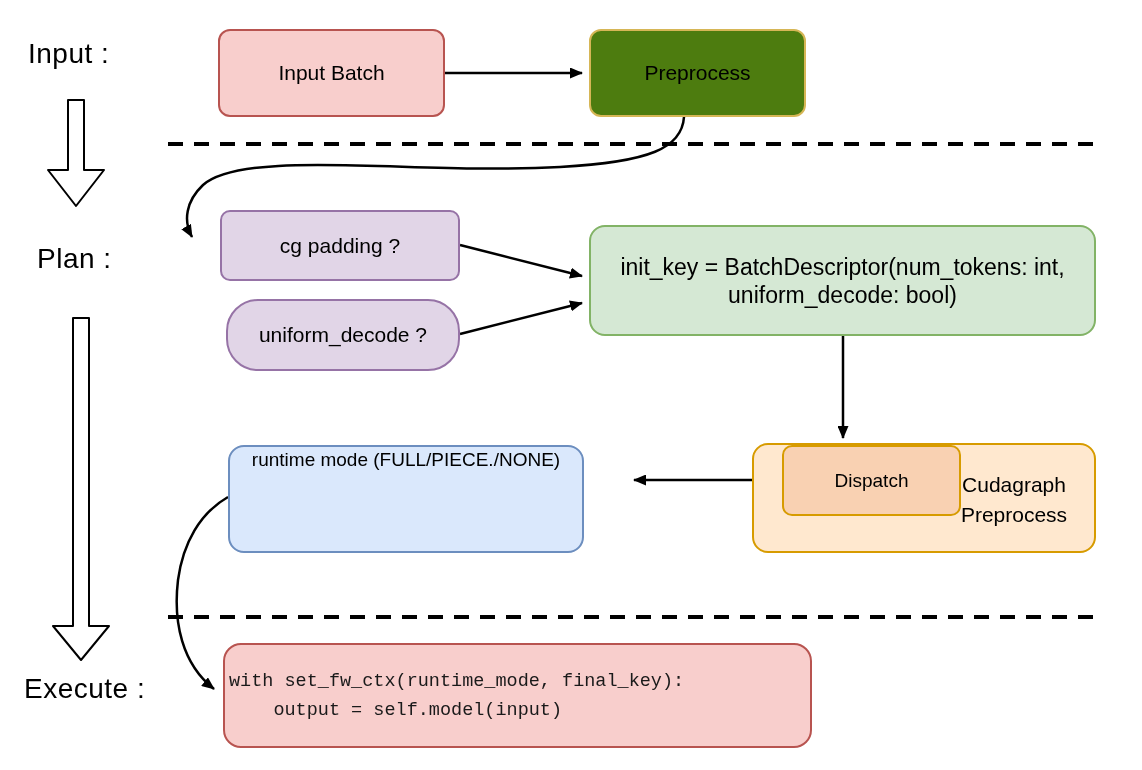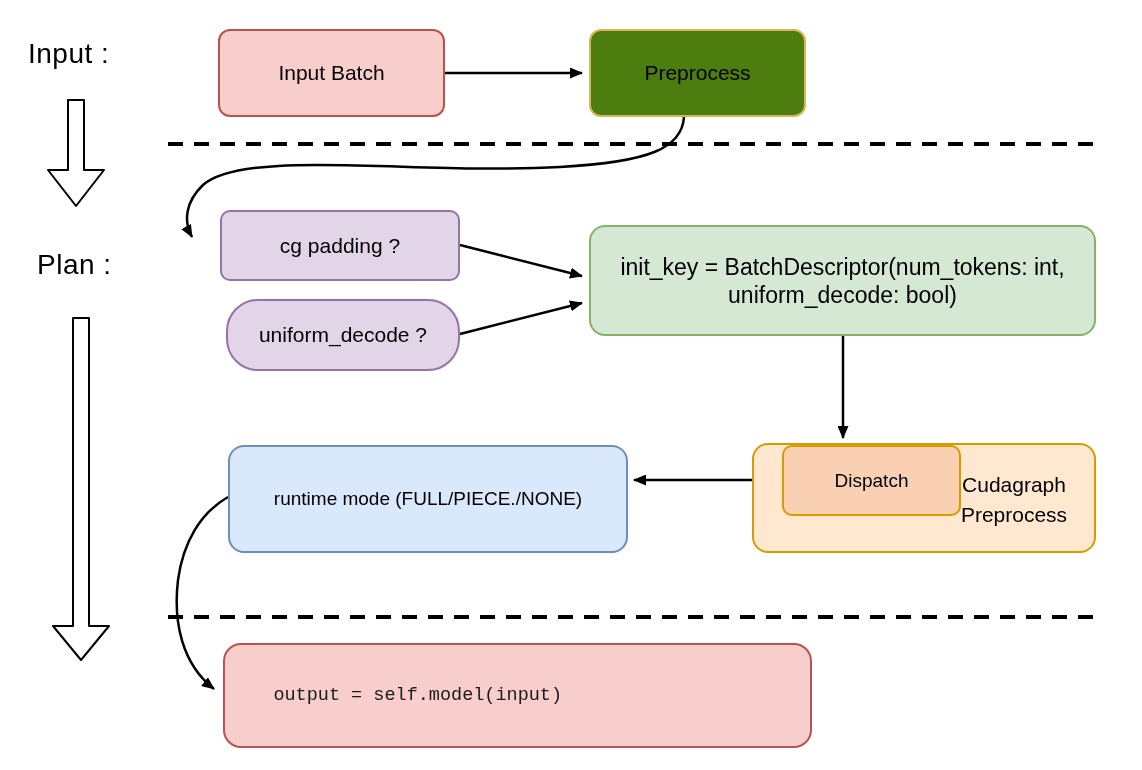--- a/index.html
+++ b/index.html
@@ -17,31 +17,31 @@
     text-align:center;font-size:21px;line-height:28px;
   }
   .node span{display:block;}
   .node.small-text{font-size:19px;line-height:26px;}
   .node.big-radius{border-radius:16px;}
   #n-input-batch   {left:218px;top:29px;width:227px;height:88px;}
   #n-preprocess    {left:589px;top:29px;width:217px;height:88px;}
   #n-cg-padding    {left:220px;top:210px;width:240px;height:71px;border-radius:10px;}
   #n-uniform-decode{left:226px;top:299px;width:234px;height:72px;border-radius:10px;}
   #n-init-key      {left:589px;top:225px;width:507px;height:111px;font-size:23px;}
-  #n-runtime-mode  {left:228px;top:445px;width:400px;height:108px;}
+  #n-runtime-mode  {left:228px;top:445px;width:356px;height:108px;justify-content:space-between;}
   #n-cudagraph     {left:752px;top:443px;width:344px;height:110px;justify-content:center;}
   #n-cudagraph .cud-label{position:absolute;left:185px;top:0;width:150px;height:110px;
     display:flex;flex-direction:column;align-items:center;justify-content:center;font-size:21px;line-height:30px;}
   #n-dispatch      {left:782px;top:445px;width:179px;height:71px;border-radius:10px;font-size:19px;}
   #n-execute-code  {left:223px;top:643px;width:589px;height:105px;border-radius:18px;
     align-items:flex-start;justify-content:center;text-align:left;
     font-family:"Liberation Mono","DejaVu Sans Mono",monospace;font-size:18.5px;line-height:29px;color:#1a1a1a;}
   #n-execute-code span{white-space:pre;padding-left:4px;}
   #lbl-input  {left:28px;top:38px;}
-  #lbl-plan   {left:37px;top:249px;}
+  #lbl-plan   {left:37px;top:243px;}
   #lbl-execute{left:24px;top:673px;}
 </style>
 </head>
 <body>
 
 <div class="canvas">
 
   <svg class="overlay" viewBox="0 0 1142 770" xmlns="http://www.w3.org/2000/svg">
     <defs>
       <marker id="arrowhead" markerWidth="13" markerHeight="11" refX="12" refY="5.5" orient="auto" markerUnits="userSpaceOnUse">
@@ -59,20 +59,21 @@
     <path d="M684,117 C682,148 650,162 560,167 C420,175 245,148 203,185 C186,201 183,221 192,237" stroke="#000" stroke-width="2.5" fill="none" marker-end="url(#arrowhead)"></path>
     <path d="M460,245 L582,276" stroke="#000" stroke-width="2.5" fill="none" marker-end="url(#arrowhead)"></path>
     <path d="M460,334 L582,303" stroke="#000" stroke-width="2.5" fill="none" marker-end="url(#arrowhead)"></path>
     <path d="M843,336 L843,438" stroke="#000" stroke-width="2.5" fill="none" marker-end="url(#arrowhead)"></path>
     <path d="M752,480 L634,480" stroke="#000" stroke-width="2.5" fill="none" marker-end="url(#arrowhead)"></path>
     <path d="M228,497 C200,513 183,543 178,580 C173,622 182,664 214,689" stroke="#000" stroke-width="2.5" fill="none" marker-end="url(#arrowhead)"></path>
   </svg>
 
   <div class="section-label" id="lbl-input">Input :</div>
   <div class="section-label" id="lbl-plan">Plan :</div>
+  <div class="section-label" id="lbl-execute">Execute :</div>
 
   <div class="node" id="n-input-batch" style="background-color: rgb(248, 206, 204); border-color: rgb(184, 84, 80);">
     <span>Input Batch</span>
   </div>
 
   <div class="node" id="n-preprocess" style="background-color: #4d7c0f; border-color: rgb(214, 182, 86); justify-content: center;">
     <span>Preprocess</span>
   </div>
 
   <div class="node" id="n-cg-padding" style="background-color: rgb(225, 213, 231); border-color: rgb(150, 115, 166);">
@@ -97,16 +98,17 @@
 
   <div class="node" id="n-dispatch" style="background-color: rgb(249, 209, 178); border-color: rgb(215, 155, 0);">
     <span>Dispatch</span>
   </div>
 
   <div class="node small-text big-radius" id="n-runtime-mode" style="background-color: rgb(218, 232, 252); border-color: rgb(108, 142, 191);">
     <span>runtime mode (FULL/PIECE./NONE)</span>
   </div>
 
   <div class="node" id="n-execute-code" style="background-color: rgb(248, 206, 204); border-color: rgb(184, 84, 80);">
+    <span>with set_fw_ctx(runtime_mode, final_key):</span>
     <span>    output = self.model(input)</span>
   </div>
 
 </div>
 
 </body></html>

